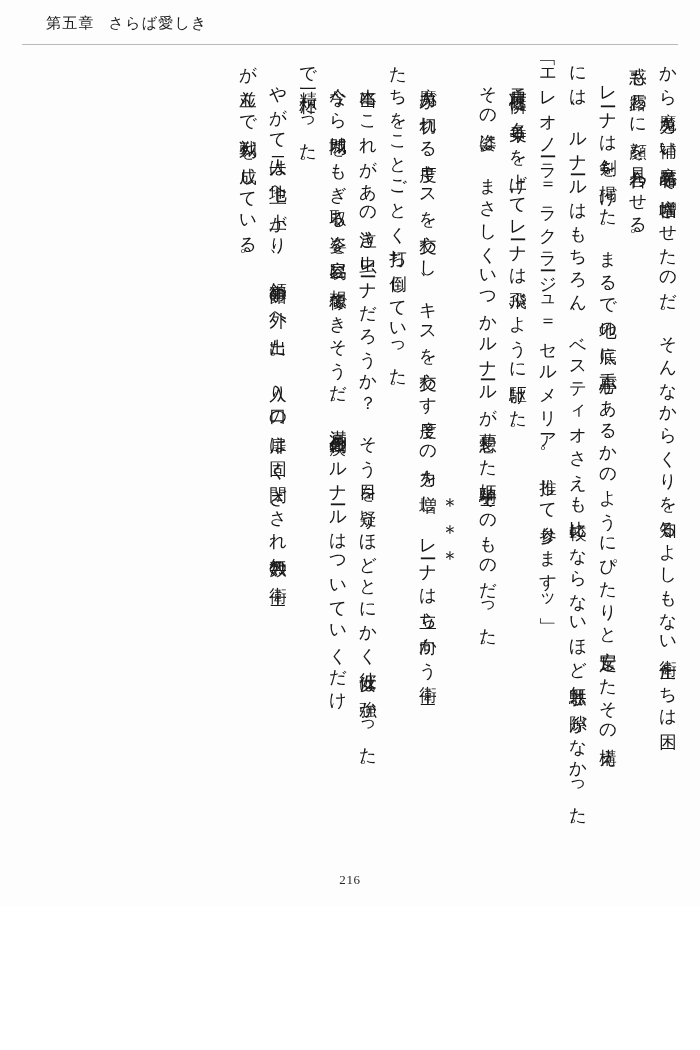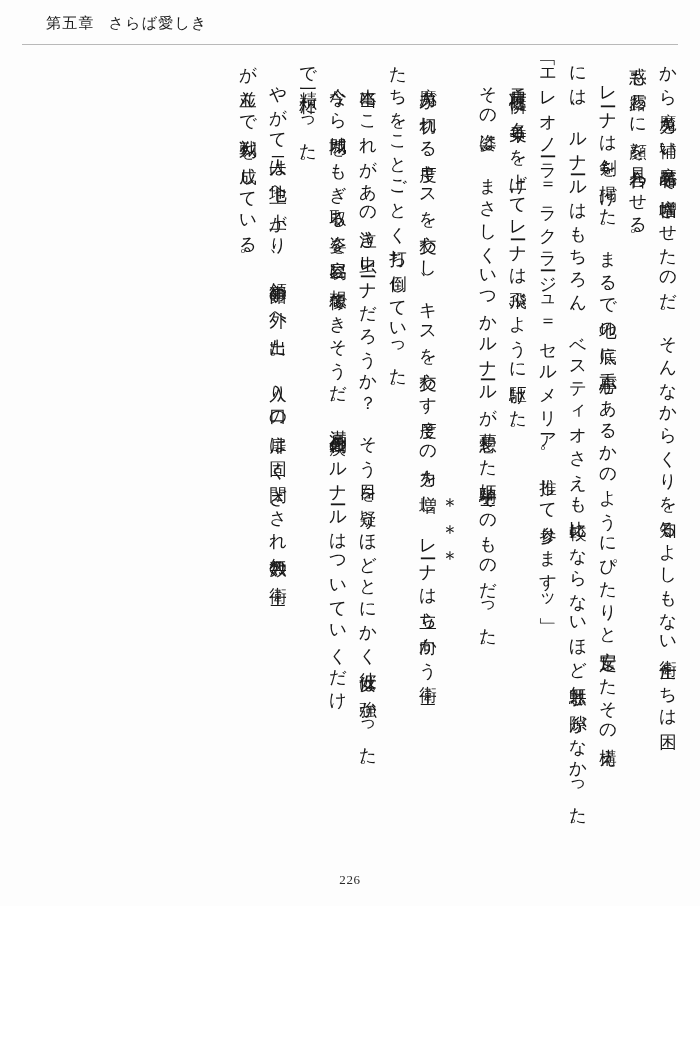--- a/index.html
+++ b/index.html
@@ -123,15 +123,15 @@
     </div>
     <div class="vcol">　魔力が切れる度キスを交わし、キスを交わす度その力を増し、レーナは立ち向かう衛士</div>
     <div class="vcol">たちをことごとく打ち倒していった。</div>
     <div class="vcol">　本当にこれがあの泣き虫レーナだろうか？　そう目を疑うほどとにかく彼女は強かった。</div>
     <div class="vcol">　今なら城門をもぎ取る姿を容易に想像できそうだ。満身創痍のルナールはついていくだけ</div>
     <div class="vcol">で精一杯だった。</div>
     <div class="vcol">　やがて二人は地上へ上がり、領事館の外へ出た。入り口の扉は固く閉ざされ無数の衛士</div>
     <div class="vcol">が並んで戦列を成している。</div>
   </div>
 
-  <div class="page-number">226</div>
+  <div class="page-number">216</div>
 
 </div>
 
 </body></html>

